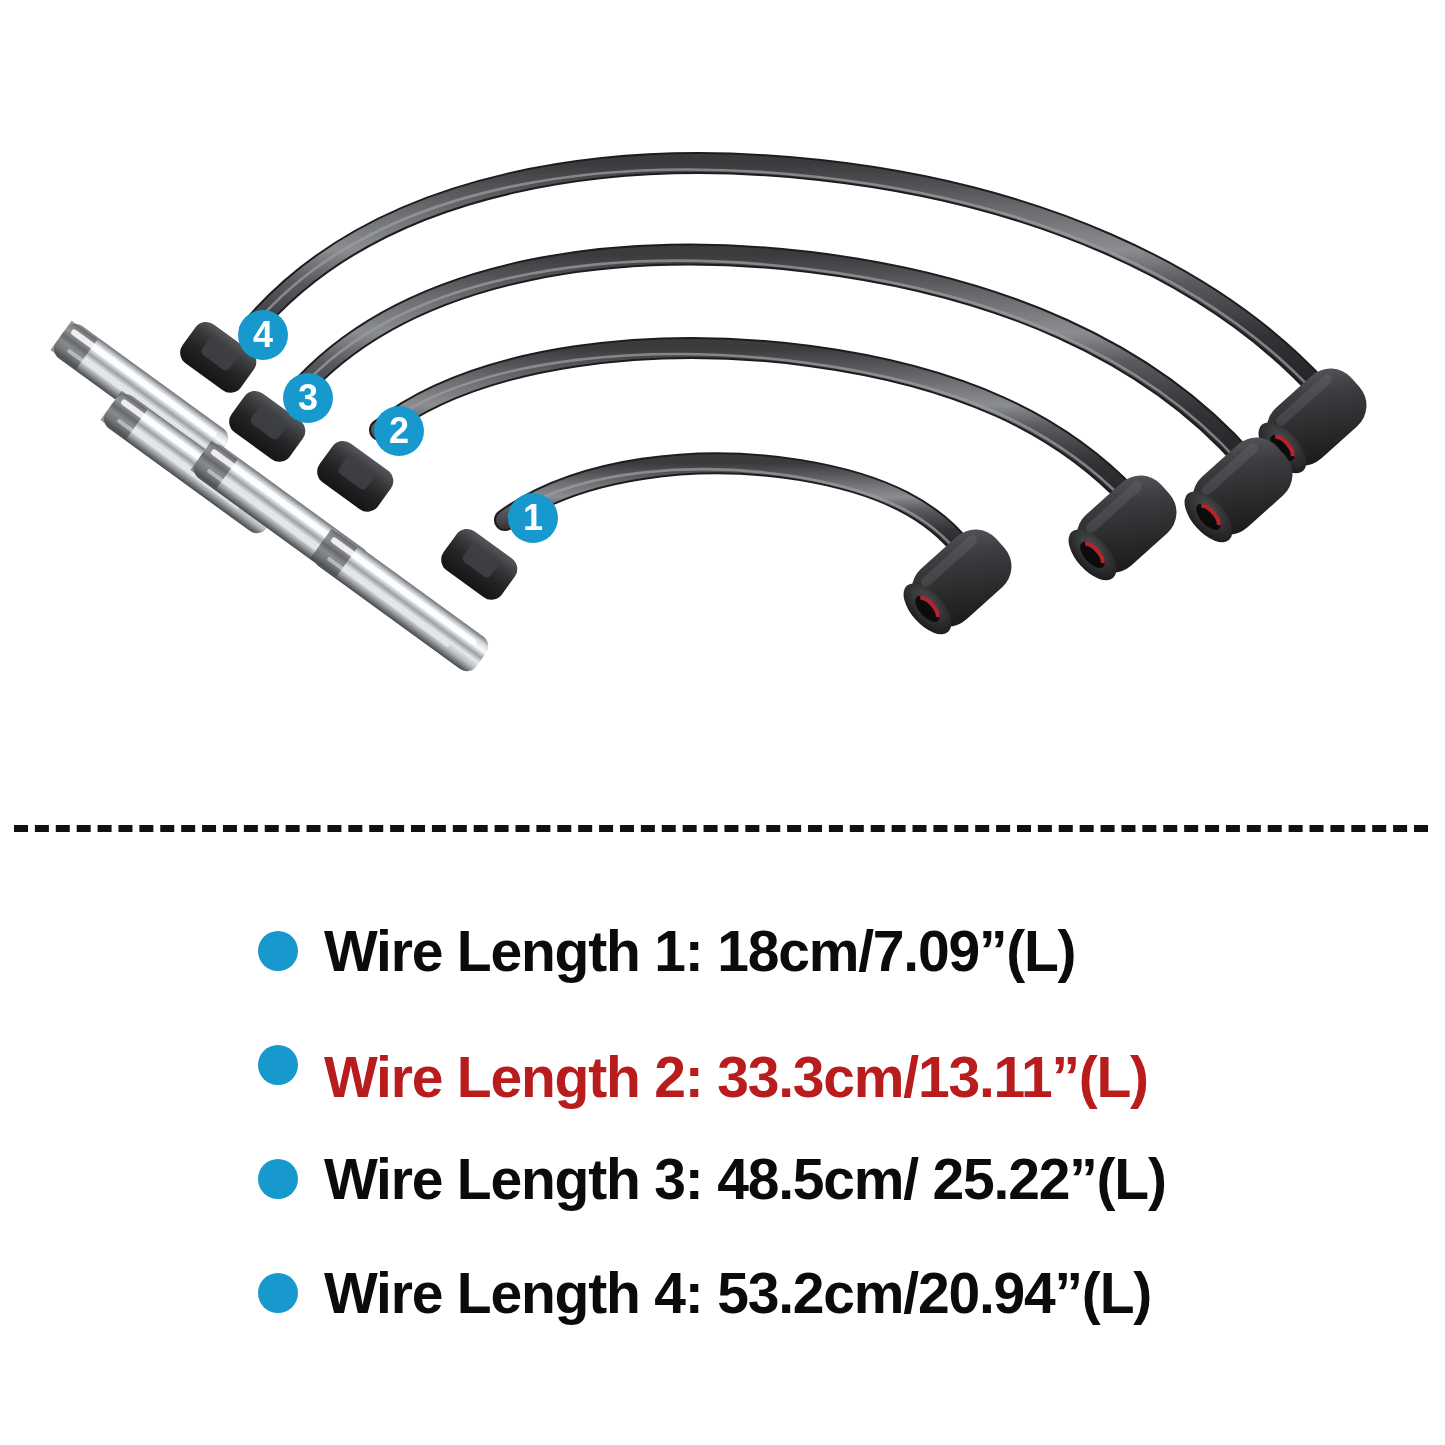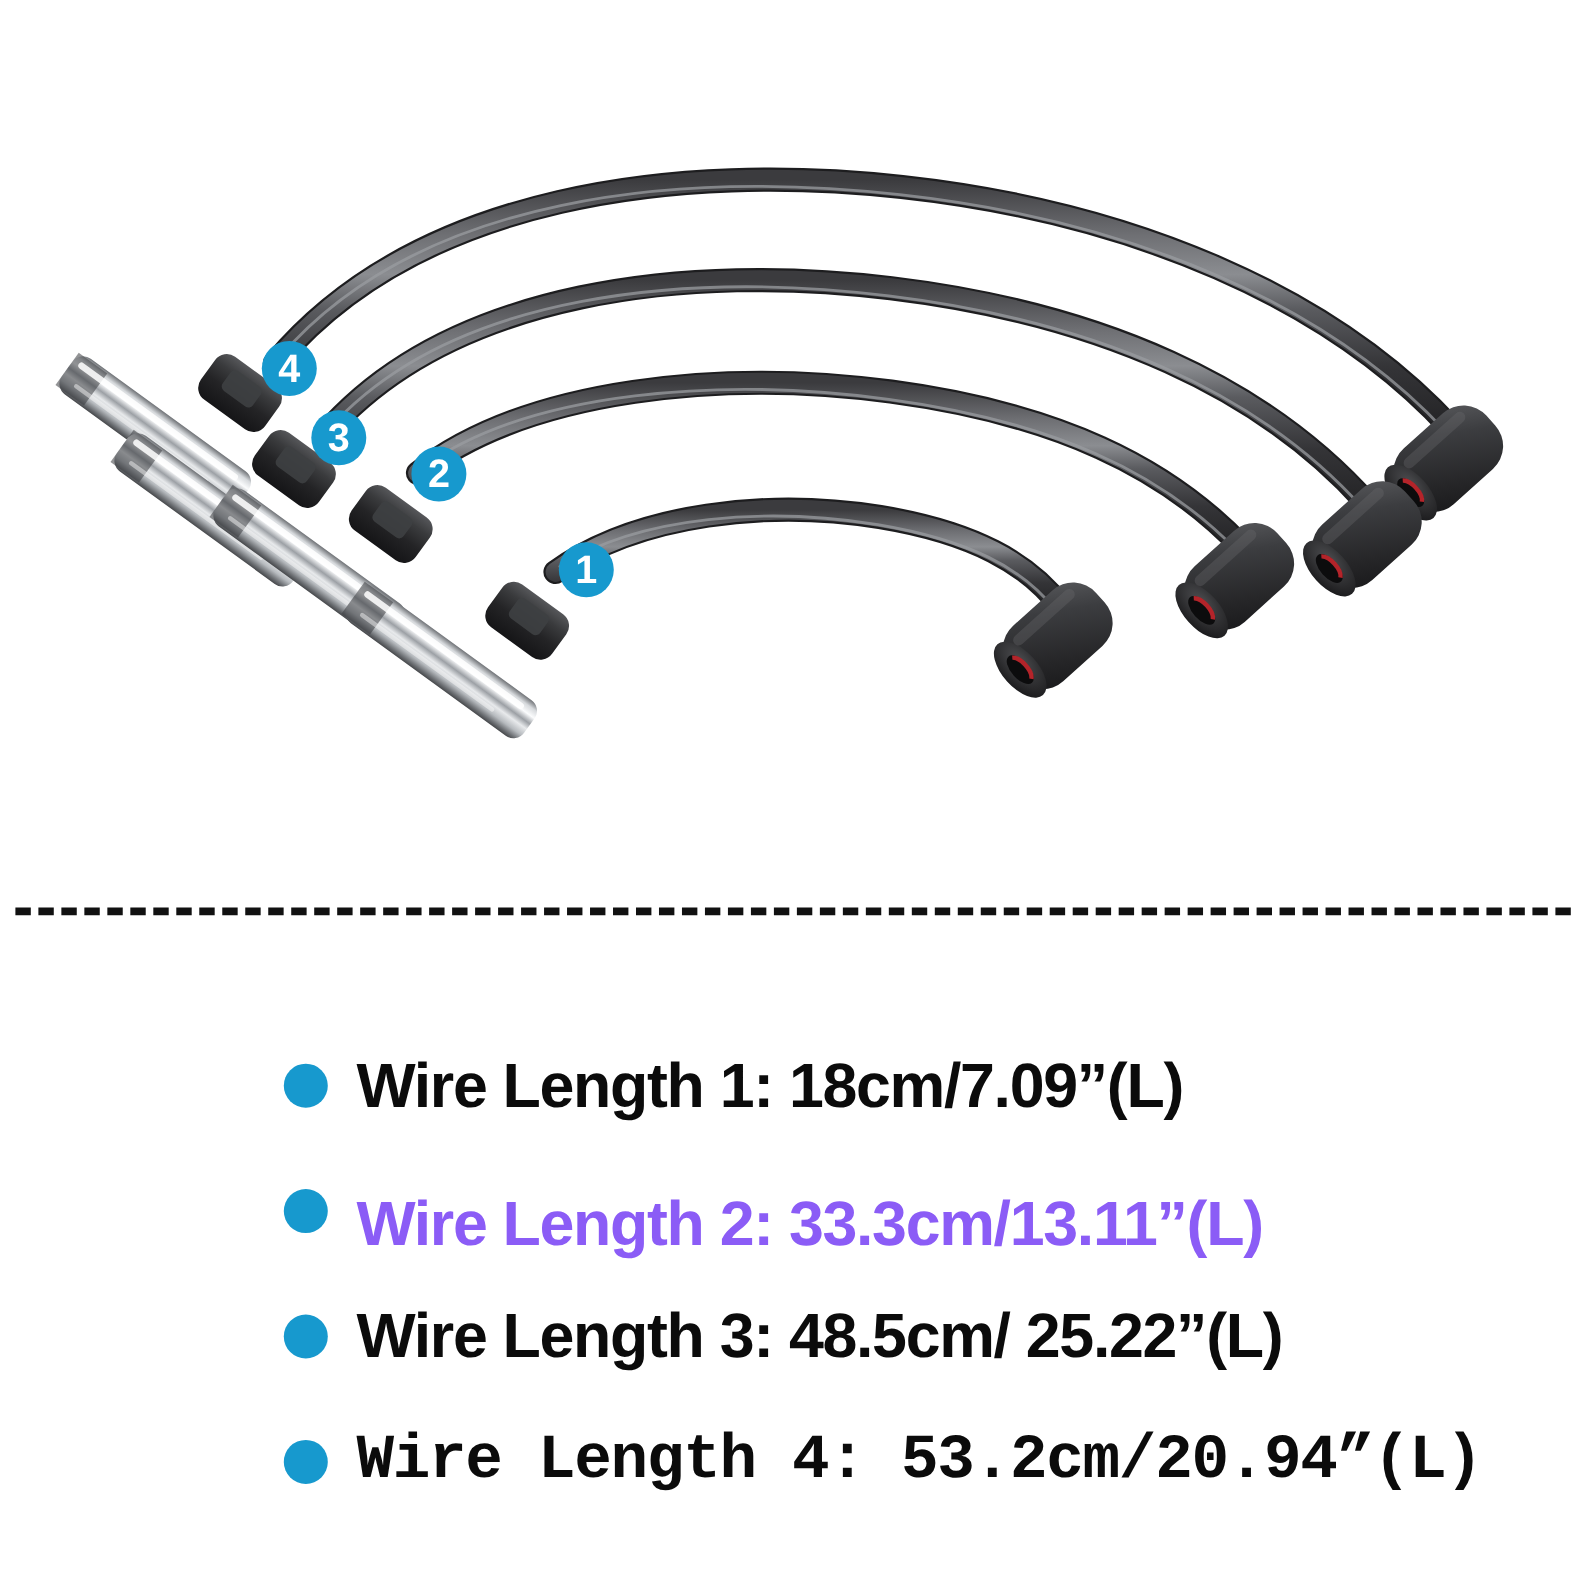--- a/index.html
+++ b/index.html
@@ -61,21 +61,21 @@
     top: 825px;
     width: 1414px;
     height: 0;
     border-top: 7px dashed #111111;
   }
 
   
   #spec-list {
     position: absolute;
     left: 258px;
-    top: 930px;
+    top: 894px;
     width: 1120px;
   }
   .spec-row {
     display: flex;
     align-items: center;
     height: 114px;
   }
   .spec-bullet {
     width: 40px;
     height: 40px;
@@ -262,25 +262,25 @@
 
   <div id="divider" style="border-top-color: rgb(17, 17, 17);"></div>
 
   <div id="spec-list">
     <div class="spec-row">
       <span class="spec-bullet" style="background: rgb(23, 153, 206);"></span>
       <span class="spec-text" style="color: rgb(11, 11, 11);">Wire Length 1: 18cm/7.09”(L)</span>
     </div>
     <div class="spec-row">
       <span class="spec-bullet" style="background: rgb(23, 153, 206);"></span>
-      <span class="spec-text" style="color: #8b5cf6; margin-top: 24px;">Wire Length 2: 33.3cm/13.11”(L)</span>
+      <span class="spec-text" style="color: #b91c1c; margin-top: 24px;">Wire Length 2: 33.3cm/13.11”(L)</span>
     </div>
     <div class="spec-row">
       <span class="spec-bullet" style="background: rgb(23, 153, 206);"></span>
       <span class="spec-text" style="color: rgb(11, 11, 11);">Wire Length 3: 48.5cm/ 25.22”(L)</span>
     </div>
     <div class="spec-row">
       <span class="spec-bullet" style="background: rgb(23, 153, 206);"></span>
-      <span class="spec-text" style="color: rgb(11, 11, 11); font-family: Liberation Mono, monospace;">Wire Length 4: 53.2cm/20.94”(L)</span>
+      <span class="spec-text" style="color: rgb(11, 11, 11);">Wire Length 4: 53.2cm/20.94”(L)</span>
     </div>
   </div>
 
 </div>
 
 </body></html>

